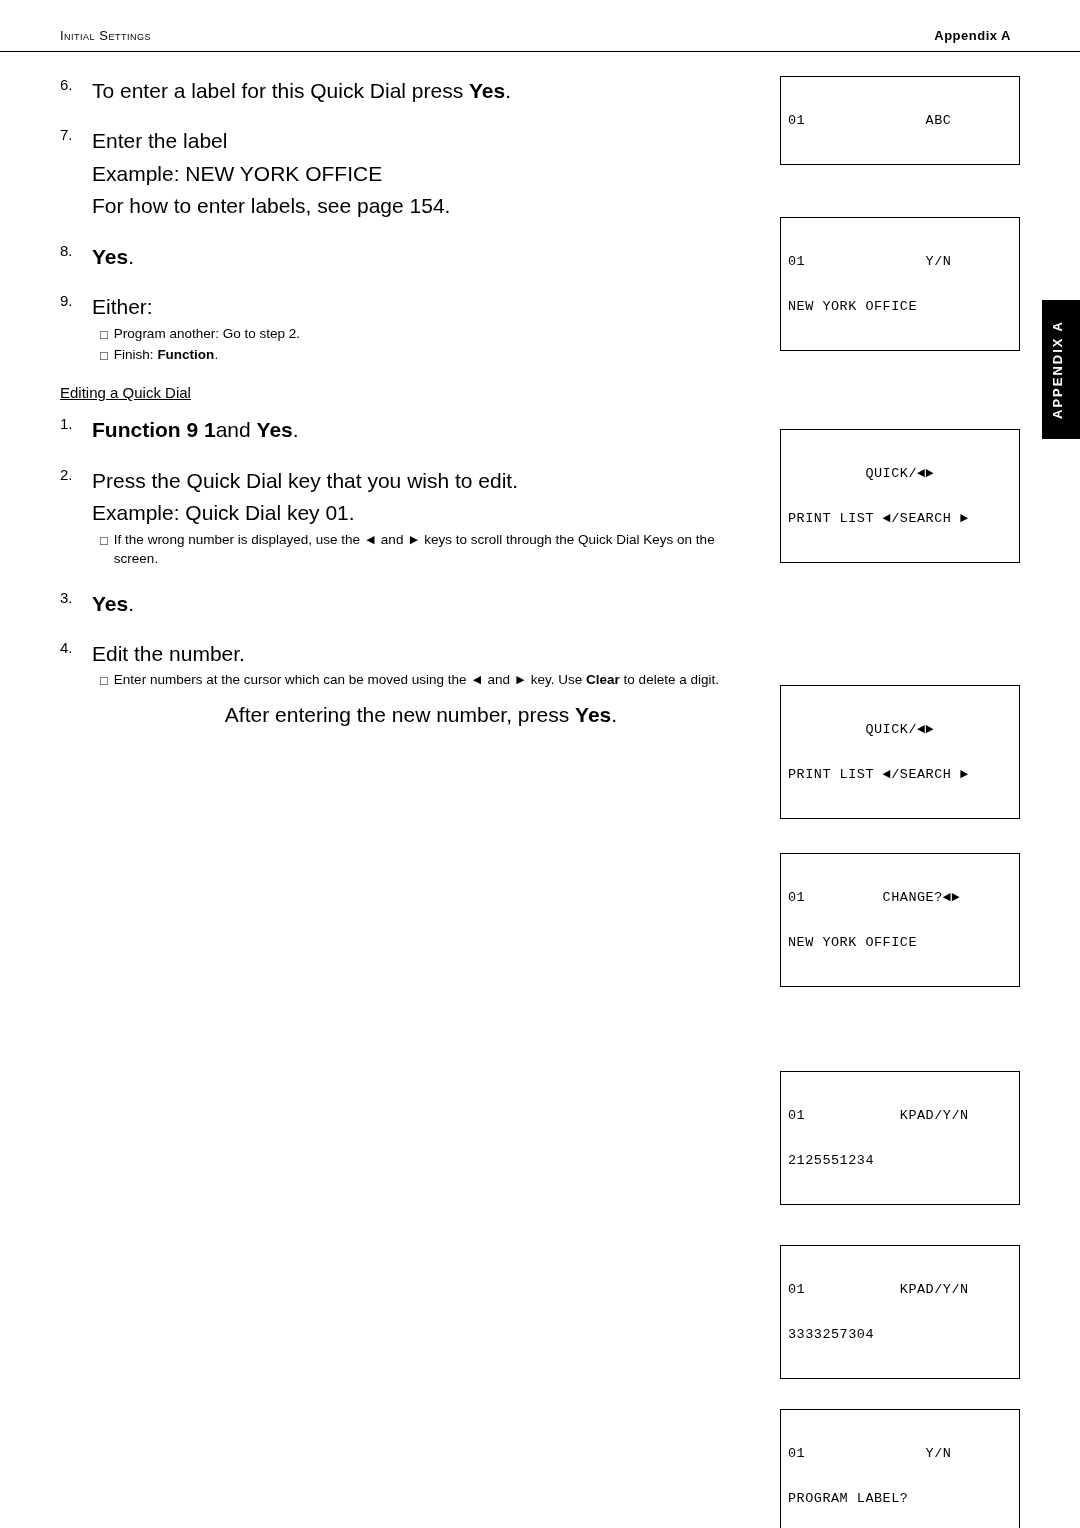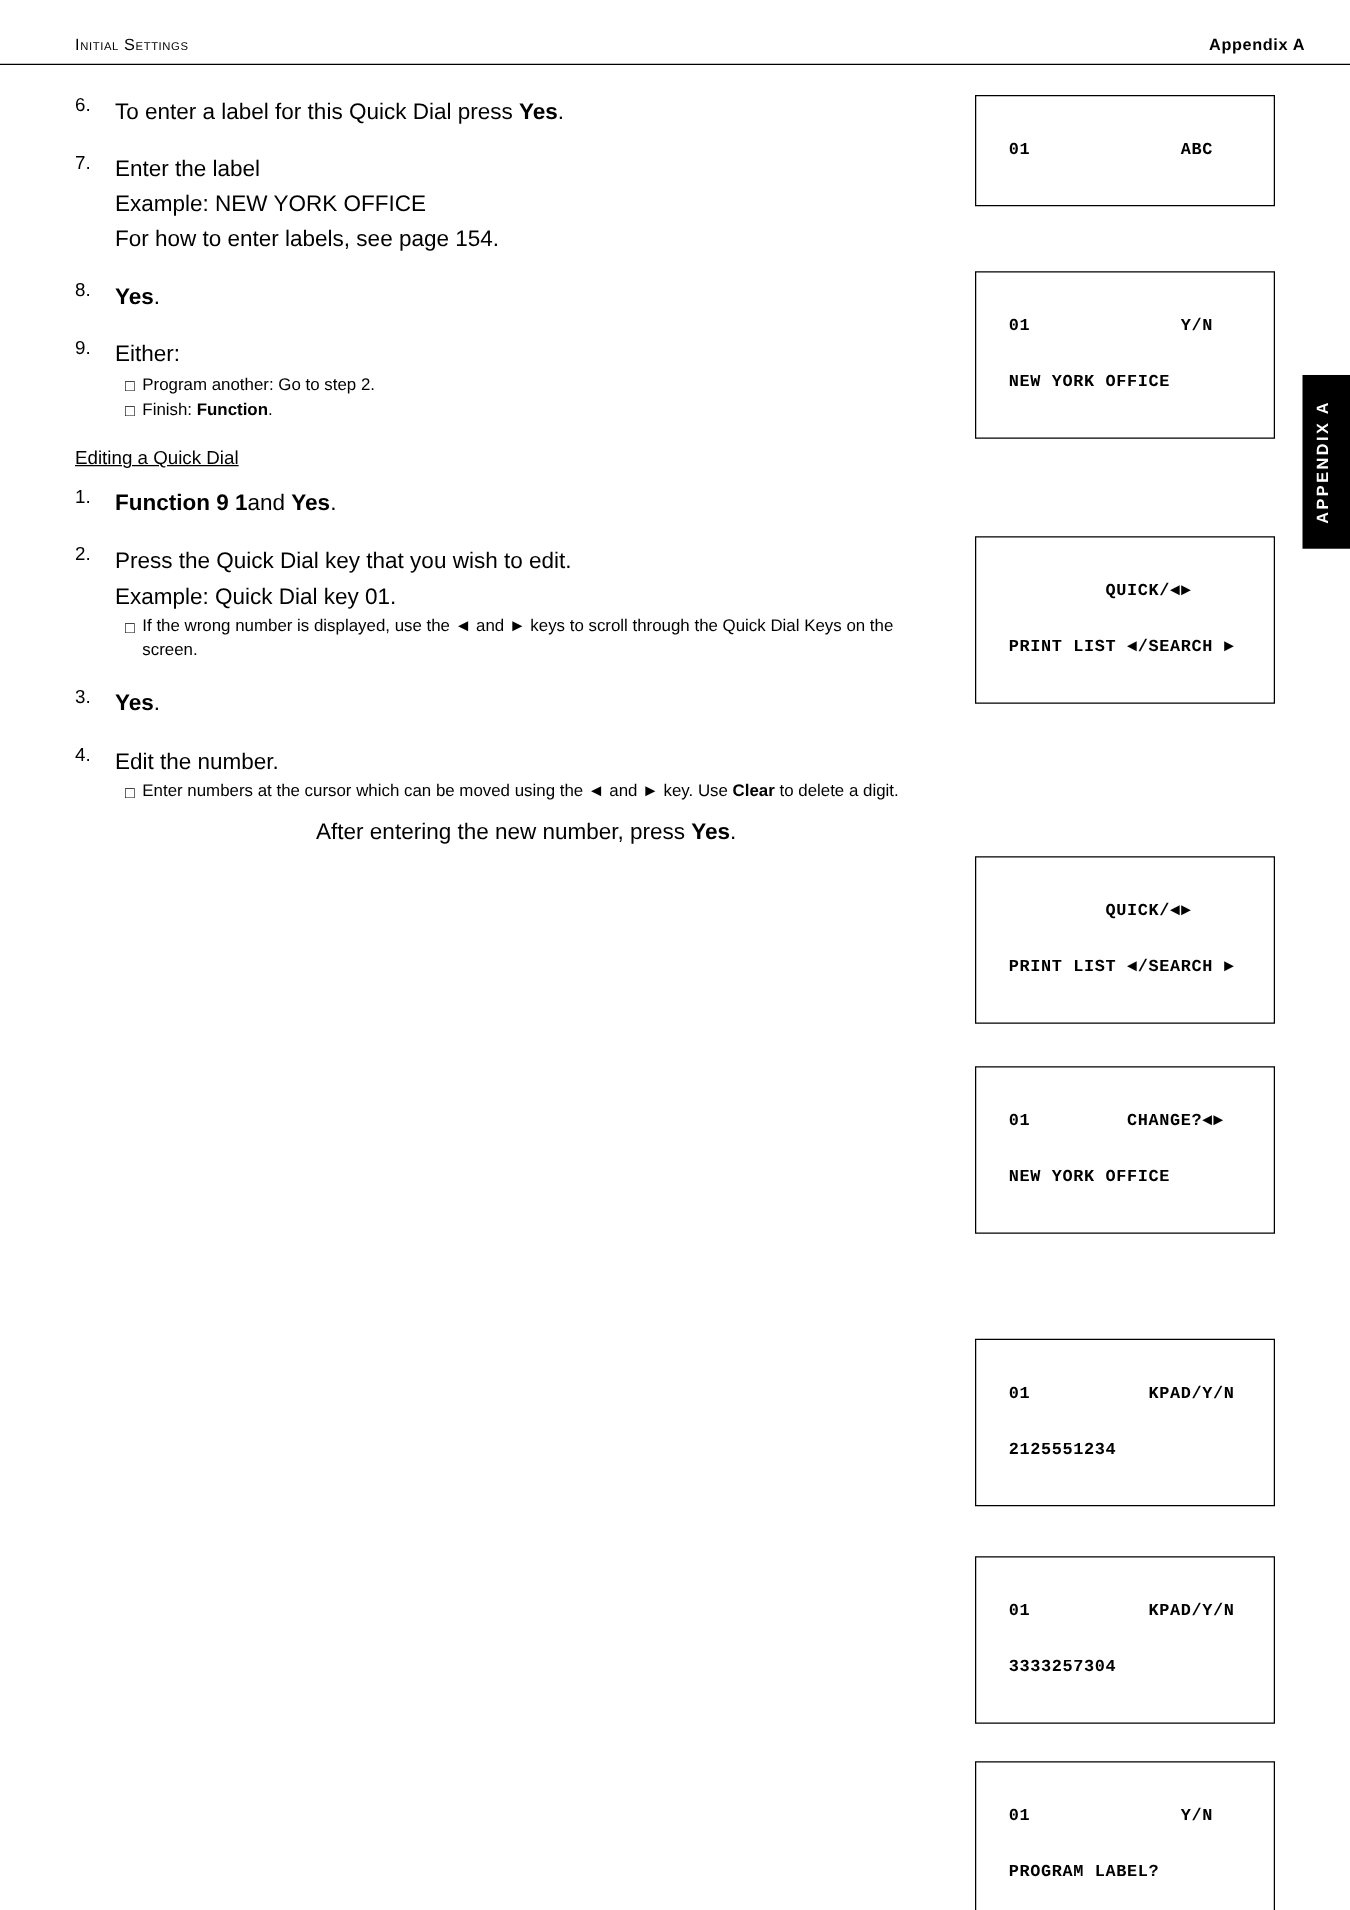--- a/index.html
+++ b/index.html
@@ -24,21 +24,21 @@
       background: #ffffff;
       position: relative;
       padding: 0;
     }
 
     
     .page-header {
       display: flex;
       justify-content: space-between;
       align-items: flex-end;
-      padding: 28px 36px 8px 60px;
+      padding: 28px 69px 8px 60px;
       border-bottom: 1px solid #000;
       margin-bottom: 0;
       text-align: center;
     }
 
     .header-left {
       font-size: 13px;
       font-variant: small-caps;
       letter-spacing: 0.5px;
       color: #000;
@@ -68,28 +68,27 @@
       flex-shrink: 0;
       display: flex;
       flex-direction: column;
       gap: 10px;
       padding-top: 0px;
     }
 
     
     .lcd-box {
       border: 1px solid #000;
-      padding: 6px 26px;
+      padding: 6px 7px;
       font-family: 'Courier New', Courier, monospace;
       font-size: 13.5px;
       background: #fff;
       min-height: 46px;
       margin-bottom: 4px;
       white-space: pre;
-      font-weight: bold;
     }
 
     .lcd-box .lcd-line {
       display: block;
       font-family: 'Courier New', Courier, monospace;
       font-size: 13.5px;
       letter-spacing: 0.5px;
     }
 
     
@@ -108,21 +107,21 @@
       font-size: 15px;
       min-width: 24px;
       flex-shrink: 0;
     }
 
     .step-content {
       flex: 1;
     }
 
     .step-content p {
-      font-size: 18px;
+      font-size: 21px;
       line-height: 1.45;
       margin-bottom: 2px;
     }
 
     .bold {
       font-weight: bold;
     }
 
     .note-text {
       font-size: 14.5px;

